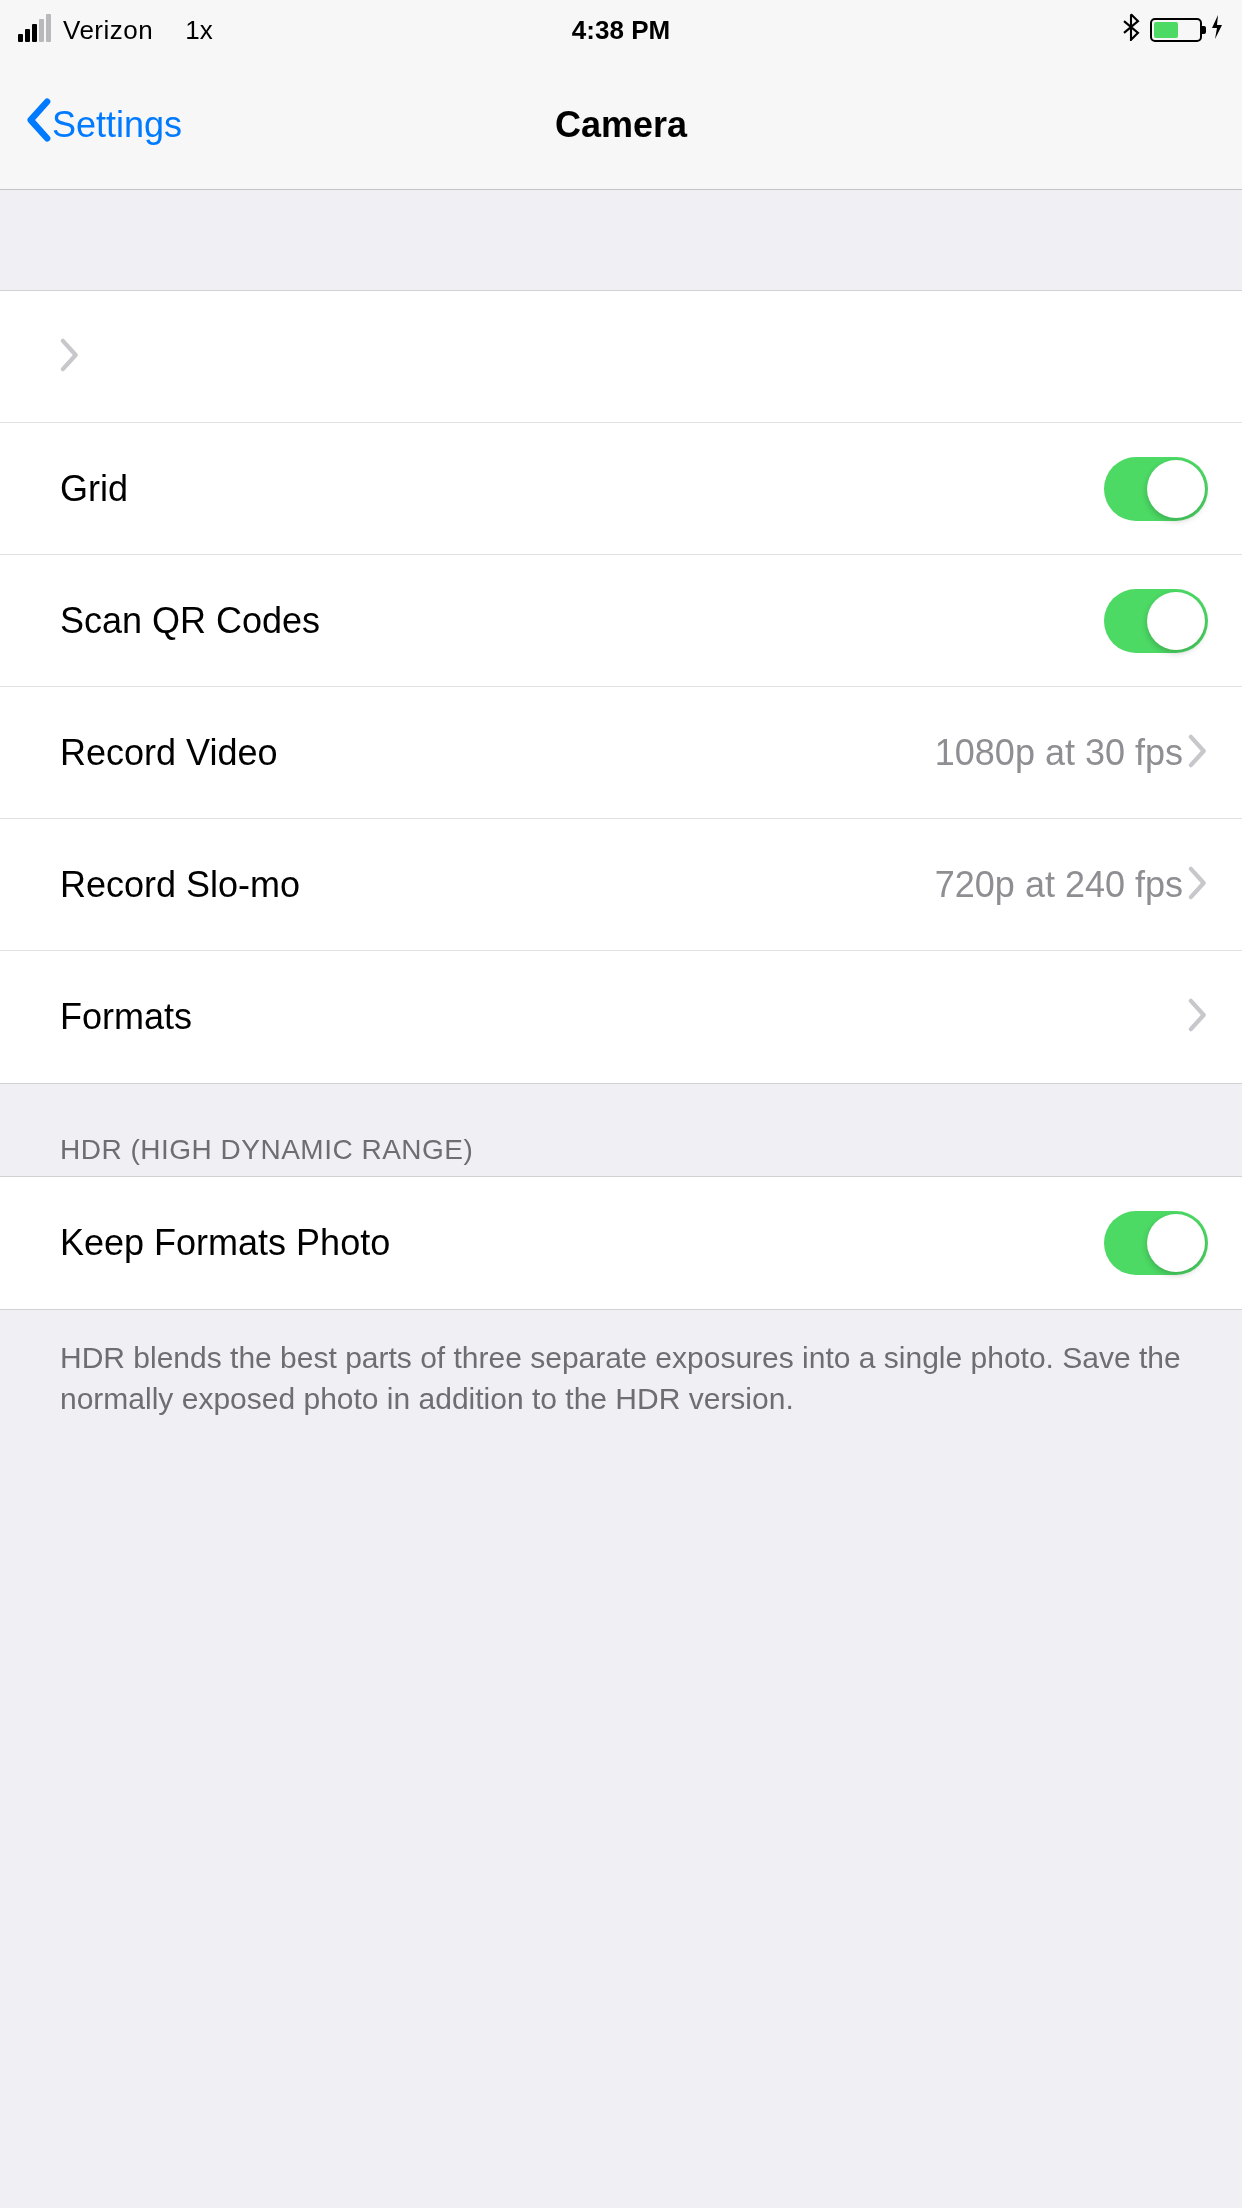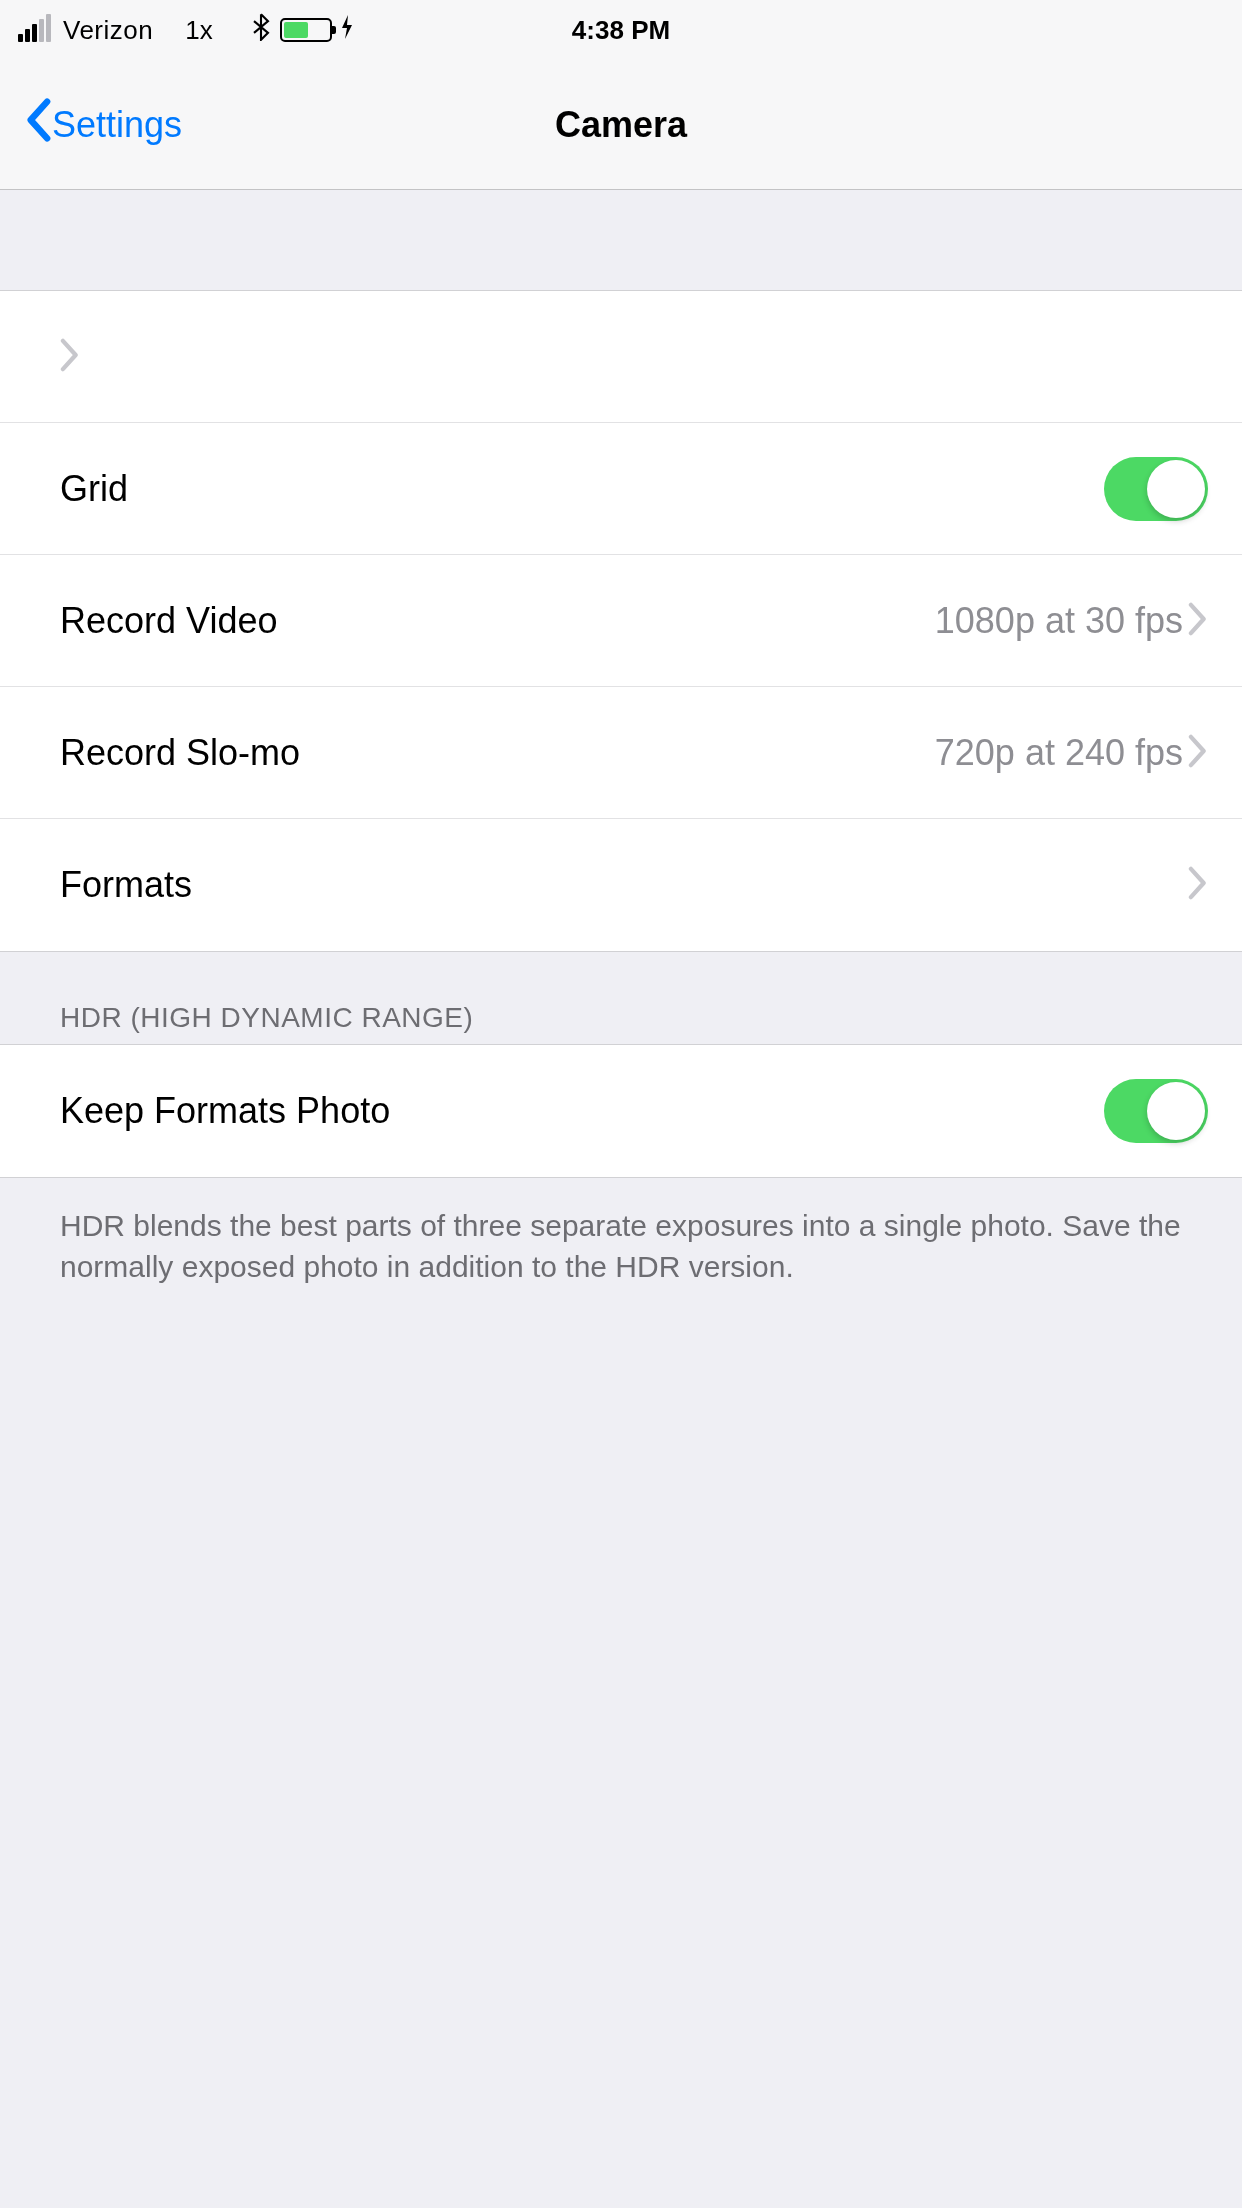--- a/index.html
+++ b/index.html
@@ -11,21 +11,21 @@
     html, body {
       width: 1242px;
       height: 2208px;
       background: #efeff4;
       overflow: hidden;
     }
     .status-bar {
       height: 60px;
       display: flex;
       align-items: center;
-      justify-content: flex-start;
+      justify-content: space-between;
       padding: 0 18px;
       background: #f7f7f8;
       font-size: 26px;
       gap: 39px;
     }
     .status-left {
       display: flex;
       align-items: center;
       gap: 8px;
     }
@@ -267,20 +267,28 @@
 
   <div class="list-row">
     <span class="row-label">Grid</span>
     <div class="row-right">
       <div class="toggle on">
         <div class="toggle-knob"></div>
       </div>
     </div>
   </div>
 
+  <div class="list-row">
+    <span class="row-label">Scan QR Codes</span>
+    <div class="row-right">
+      <div class="toggle on">
+        <div class="toggle-knob"></div>
+      </div>
+    </div>
+  </div>
 
   <div class="list-row">
     <span class="row-label">Record Video</span>
     <div class="row-right">
       <span class="row-value">1080p at 30 fps</span>
       <span class="chevron">
         <svg viewBox="0 0 14 24" fill="none" stroke="#c7c7cc" stroke-width="3" stroke-linecap="round" stroke-linejoin="round">
             <polyline points="2,2 11,12 2,22"></polyline>
           </svg>
       </span>

